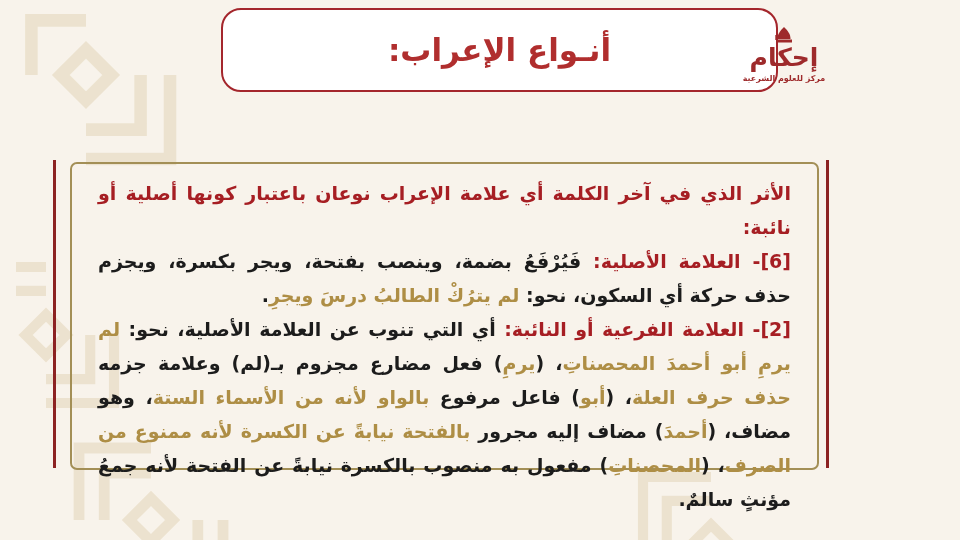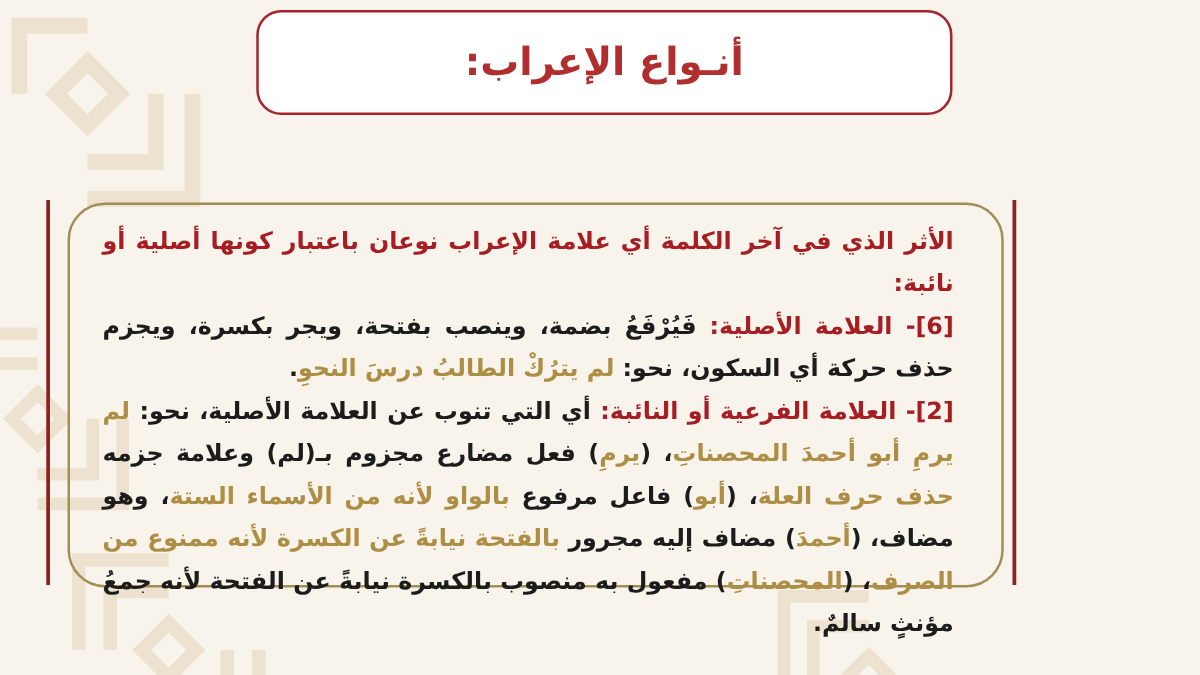--- a/index.html
+++ b/index.html
@@ -2,21 +2,21 @@
 <html lang="ar"><head>
 <meta charset="utf-8">
 <style>
   html,body{margin:0;padding:0;}
   body{
     width:960px;height:540px;
     background:#F8F3EB;
     font-family:"DejaVu Sans","Liberation Sans",sans-serif;
     overflow:hidden;position:relative;
   }
-  .slide{position:absolute;inset:0;width:850px;height:540px;overflow:hidden;}
+  .slide{position:absolute;inset:0;width:850px;height:540px;overflow:hidden;margin-left:16px;}
   
   .ornament{position:absolute;opacity:.8;z-index:0;pointer-events:none;}
   
   .title-box{
     position:absolute;left:205px;top:8px;width:553px;height:80px;
     background:#FFFFFF;border:2.5px solid #A4262C;border-radius:20px;
     display:flex;align-items:center;justify-content:center;z-index:2;
   }
   .title-text{
     color:#B02E2E;font-size:31px;font-weight:bold;direction:rtl;
@@ -30,22 +30,22 @@
   .logo .dome{display:block;margin:0 auto 1px auto;}
   .logo .wordmark{display:block;font-size:25px;font-weight:bold;line-height:1.05;}
   .logo .subtitle{display:block;font-size:8px;font-weight:bold;margin-top:3px;letter-spacing:0;}
   
   .content-frame{position:absolute;left:37px;right:37px;top:158px;height:312px;z-index:1;}
   .accent-bar{position:absolute;top:2px;bottom:2px;width:3px;background:#8C2222;}
   .accent-bar.left{left:0;}
   .accent-bar.right{right:0;}
   .content-box{
     position:absolute;left:17px;right:10px;top:4px;bottom:0;
-    border:2px solid #A38F56;border-radius:30px;
-    padding:12px 38px 10px 26px;box-sizing:border-box;
+    border:2px solid #A38F56;border-radius:7px;
+    padding:12px 26px 10px 26px;box-sizing:border-box;
     direction:rtl;
   }
   .content-box p{
     margin:0;padding:0;
     font-size:19px;font-weight:bold;line-height:34px;
     text-align:justify;color:#1C1C1C;
   }
 </style>
 </head>
 <body>
@@ -90,24 +90,34 @@
     <path d="M10 50 L10 10 L50 10"></path>
       <path d="M50 24 L24 24 L24 50"></path>
     <path d="M90 50 L90 90 L50 90"></path>
       <path d="M38 50 L50 38 L62 50 L50 62 Z"></path>
   </svg>
 
   <div class="title-box">
     <span class="title-text">أنـواع الإعراب:</span>
   </div>
 
+  <div class="logo">
+    <svg class="dome" width="26" height="18" viewBox="0 0 26 18">
+      <path d="M13 1 C9 5 6.5 8 6.5 13 L19.5 13 C19.5 8 17 5 13 1 Z" fill="#9E2A2B"></path>
+      <rect x="5" y="13.5" width="16" height="3" fill="#9E2A2B"></rect>
+      <line x1="5" y1="9" x2="5" y2="14" stroke="#9E2A2B" stroke-width="1.4"></line>
+      <path d="M5 9 L9 10.2 L5 11.4 Z" fill="#9E2A2B"></path>
+    </svg>
+    <span class="wordmark">إحكام</span>
+    <span class="subtitle">مركز للعلوم الشرعية</span>
+  </div>
 
   <div class="content-frame">
     <div class="accent-bar left"></div>
     <div class="accent-bar right"></div>
     <div class="content-box">
       <p><span style="color: rgb(166, 30, 35);">الأثر الذي في آخر الكلمة أي علامة الإعراب نوعان باعتبار كونها أصلية أو نائبة:</span></p>
-      <p><span style="color: rgb(166, 30, 35);">[6]- العلامة الأصلية: </span><span style="color: rgb(28, 28, 28);">فَيُرْفَعُ بضمة، وينصب بفتحة، ويجر بكسرة، ويجزم حذف حركة أي السكون، نحو: </span><span style="color: rgb(174, 142, 69);">لم يترُكْ الطالبُ درسَ النحوِ</span><span style="color: rgb(28, 28, 28);">.</span></p>
+      <p><span style="color: rgb(166, 30, 35);">[6]- العلامة الأصلية: </span><span style="color: rgb(28, 28, 28);">فَيُرْفَعُ بضمة، وينصب بفتحة، ويجر بكسرة، ويجزم حذف حركة أي السكون، نحو: </span><span style="color: rgb(174, 142, 69);">لم يترُكْ الطالبُ درسَ ويجرِ</span><span style="color: rgb(28, 28, 28);">.</span></p>
       <p><span style="color: rgb(166, 30, 35);">[2]- العلامة الفرعية أو النائبة: </span><span style="color: rgb(28, 28, 28);">أي التي تنوب عن العلامة الأصلية، نحو: </span><span style="color: rgb(174, 142, 69);">لم يرمِ أبو أحمدَ المحصناتِ</span><span style="color: rgb(28, 28, 28);">، (</span><span style="color: rgb(174, 142, 69);">يرمِ</span><span style="color: rgb(28, 28, 28);">) فعل مضارع مجزوم بـ(لم) وعلامة جزمه </span><span style="color: rgb(174, 142, 69);">حذف حرف العلة</span><span style="color: rgb(28, 28, 28);">، (</span><span style="color: rgb(174, 142, 69);">أبو</span><span style="color: rgb(28, 28, 28);">) فاعل مرفوع </span><span style="color: rgb(174, 142, 69);">بالواو لأنه من الأسماء الستة</span><span style="color: rgb(28, 28, 28);">، وهو مضاف، (</span><span style="color: rgb(174, 142, 69);">أحمدَ</span><span style="color: rgb(28, 28, 28);">) مضاف إليه مجرور </span><span style="color: rgb(174, 142, 69);">بالفتحة نيابةً عن الكسرة لأنه ممنوع من الصرف</span><span style="color: rgb(28, 28, 28);">، (</span><span style="color: rgb(174, 142, 69);">المحصناتِ</span><span style="color: rgb(28, 28, 28);">) مفعول به منصوب بالكسرة نيابةً عن الفتحة لأنه جمعُ مؤنثٍ سالمٌ.</span></p>
     </div>
   </div>
 
 </div>
 
 </body></html>

